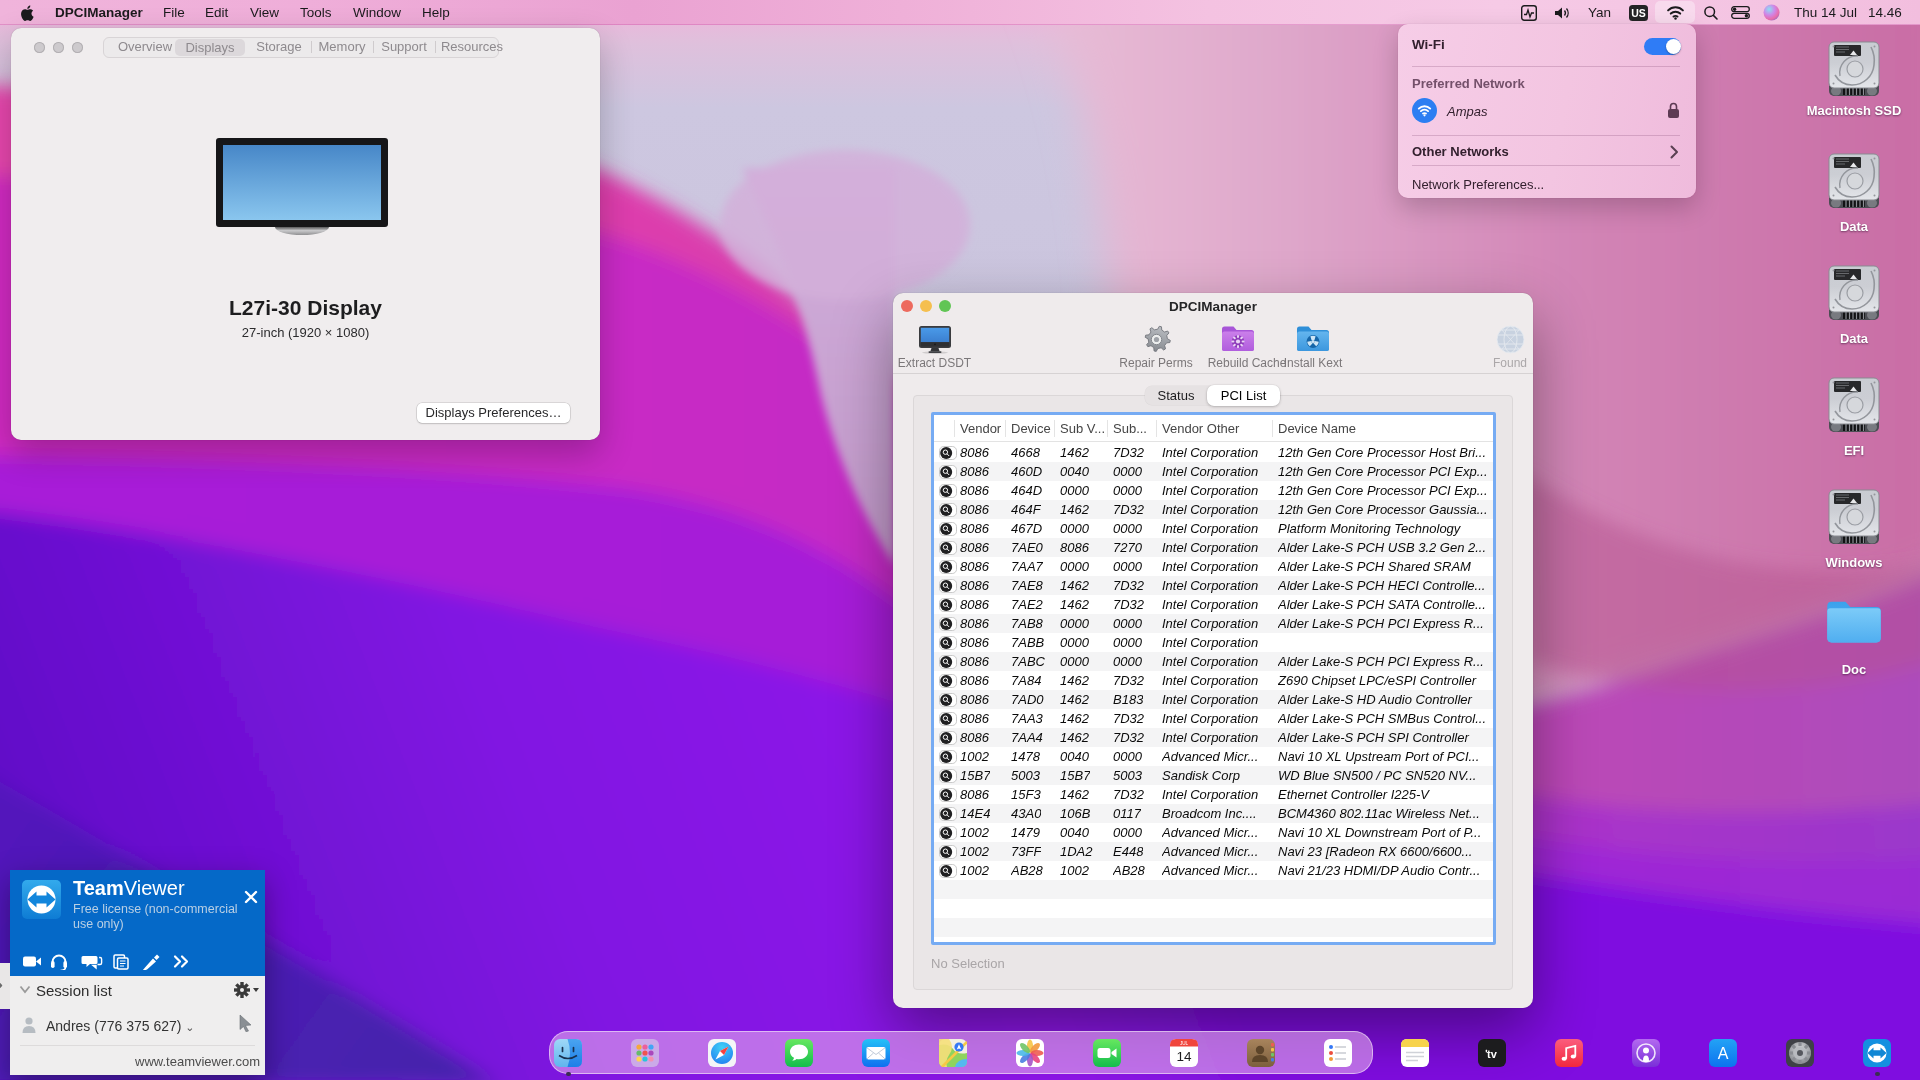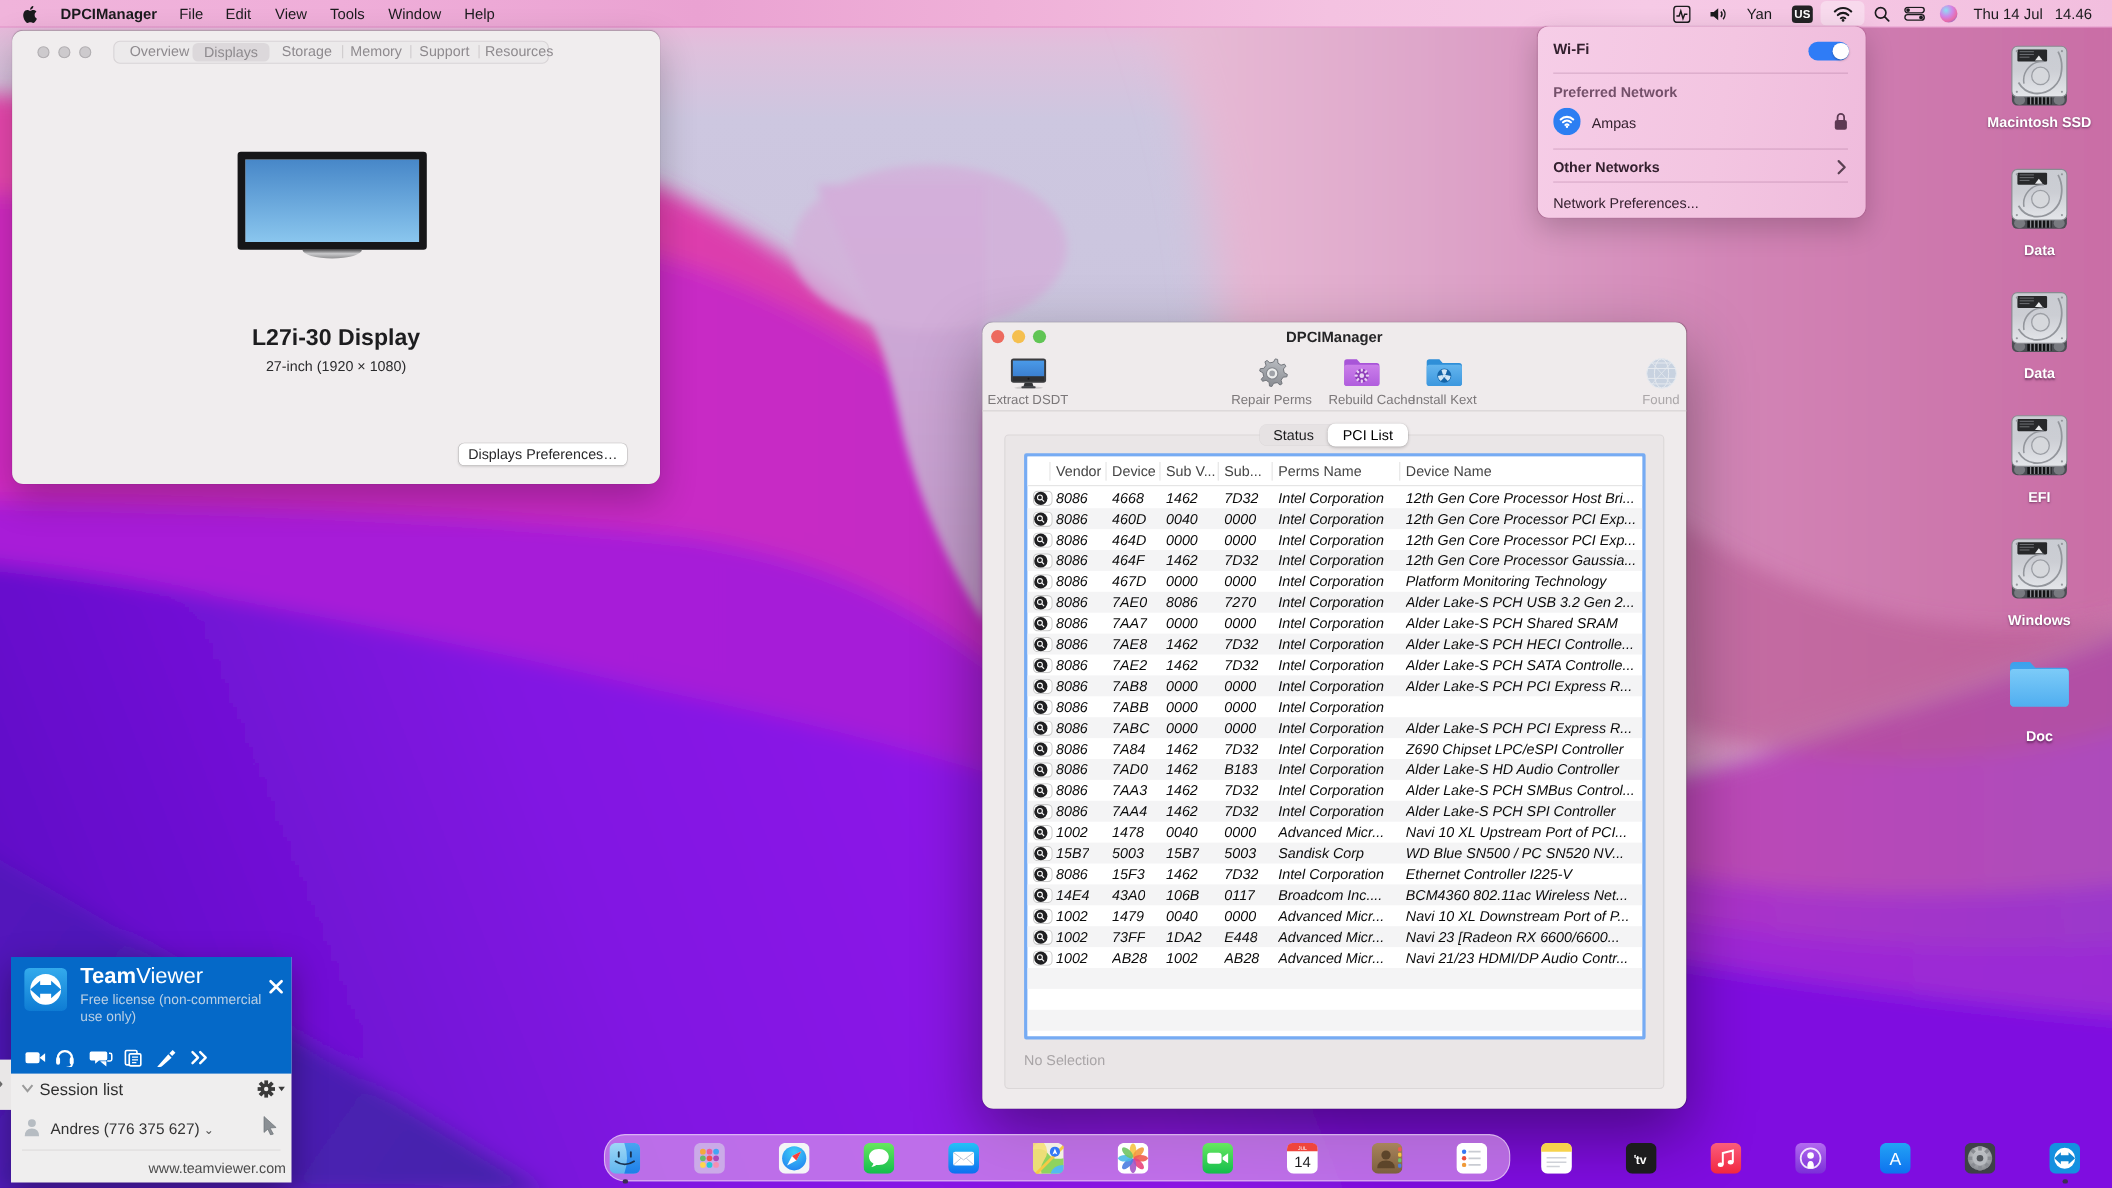--- a/index.html
+++ b/index.html
@@ -232,21 +232,21 @@
   <span class="abs" style="left:14px;top:52px;font-weight:700;color:#74506a;">Preferred Network</span>
   <svg class="abs" style="left:14px;top:74px" width="25" height="25" viewBox="0 0 25 25">
       <circle cx="12.5" cy="12.5" r="12.5" fill="#2c7ef2"></circle>
       <g fill="none" stroke="#fff" stroke-linecap="round">
         <path d="M6.8 10.6 a8 8 0 0 1 11.4 0" stroke-width="1.9"></path>
         <path d="M8.9 13.1 a5.3 5.3 0 0 1 7.2 0" stroke-width="1.9"></path>
         <path d="M11 15.6 a2.6 2.6 0 0 1 3 0" stroke-width="1.8"></path>
       </g>
       <circle cx="12.5" cy="17.3" r="1.1" fill="#fff"></circle>
     </svg>
-  <span class="abs" style="left:49px;top:80px;">Ampas</span>
+  <span class="abs" style="left:49px;top:80px;font-style:italic;">Ampas</span>
   <svg class="abs" style="left:269px;top:78px" width="13" height="17" viewBox="0 0 13 17">
       <path fill="none" stroke="#5d3a53" stroke-width="1.6" d="M3.5 7 V4.5 a3 3 0 0 1 6 0 V7"></path>
       <rect x="1" y="7" width="11" height="9" rx="2" fill="#5d3a53"></rect>
     </svg>
   <span class="sep" style="top:111px"></span>
   <span class="abs" style="left:14px;top:120px;font-weight:700;">Other Networks</span>
   <svg class="abs" style="left:272px;top:121px" width="9" height="14" viewBox="0 0 9 14">
       <path fill="none" stroke="#5a4052" stroke-width="2" stroke-linecap="round" stroke-linejoin="round" d="M1.5 1.5 L7 7 L1.5 12.5"></path>
     </svg>
   <span class="sep" style="top:141px"></span>
@@ -358,21 +358,21 @@
       <i style="left:20px"></i>
         <i style="left:71px"></i>
         <i style="left:120px"></i>
         <i style="left:173px"></i>
         <i style="left:222px"></i>
         <i style="left:338px"></i>
       <span class="c1">Vendor</span>
         <span class="c2">Device</span>
         <span class="c3">Sub V...</span>
         <span class="c4">Sub...</span>
-        <span class="c5">Perms Name</span>
+        <span class="c5">Vendor Other</span>
         <span class="c6">Device Name</span>
     </div>
     <div id="rows">
       <div class="row" style="top:0px">
           <svg width="18" height="14" viewBox="0 0 18 14">
             <rect x="0.5" y="0.5" width="17" height="13" rx="4.2" fill="#fff" stroke="#c9c9c9"></rect>
             <circle cx="7.2" cy="7" r="6" fill="#202022"></circle>
             <circle cx="6.4" cy="6.2" r="2.2" fill="none" stroke="#fff" stroke-width="1"></circle>
             <path d="M8.1 7.9 L10.2 10" stroke="#fff" stroke-width="1"></path>
           </svg>

